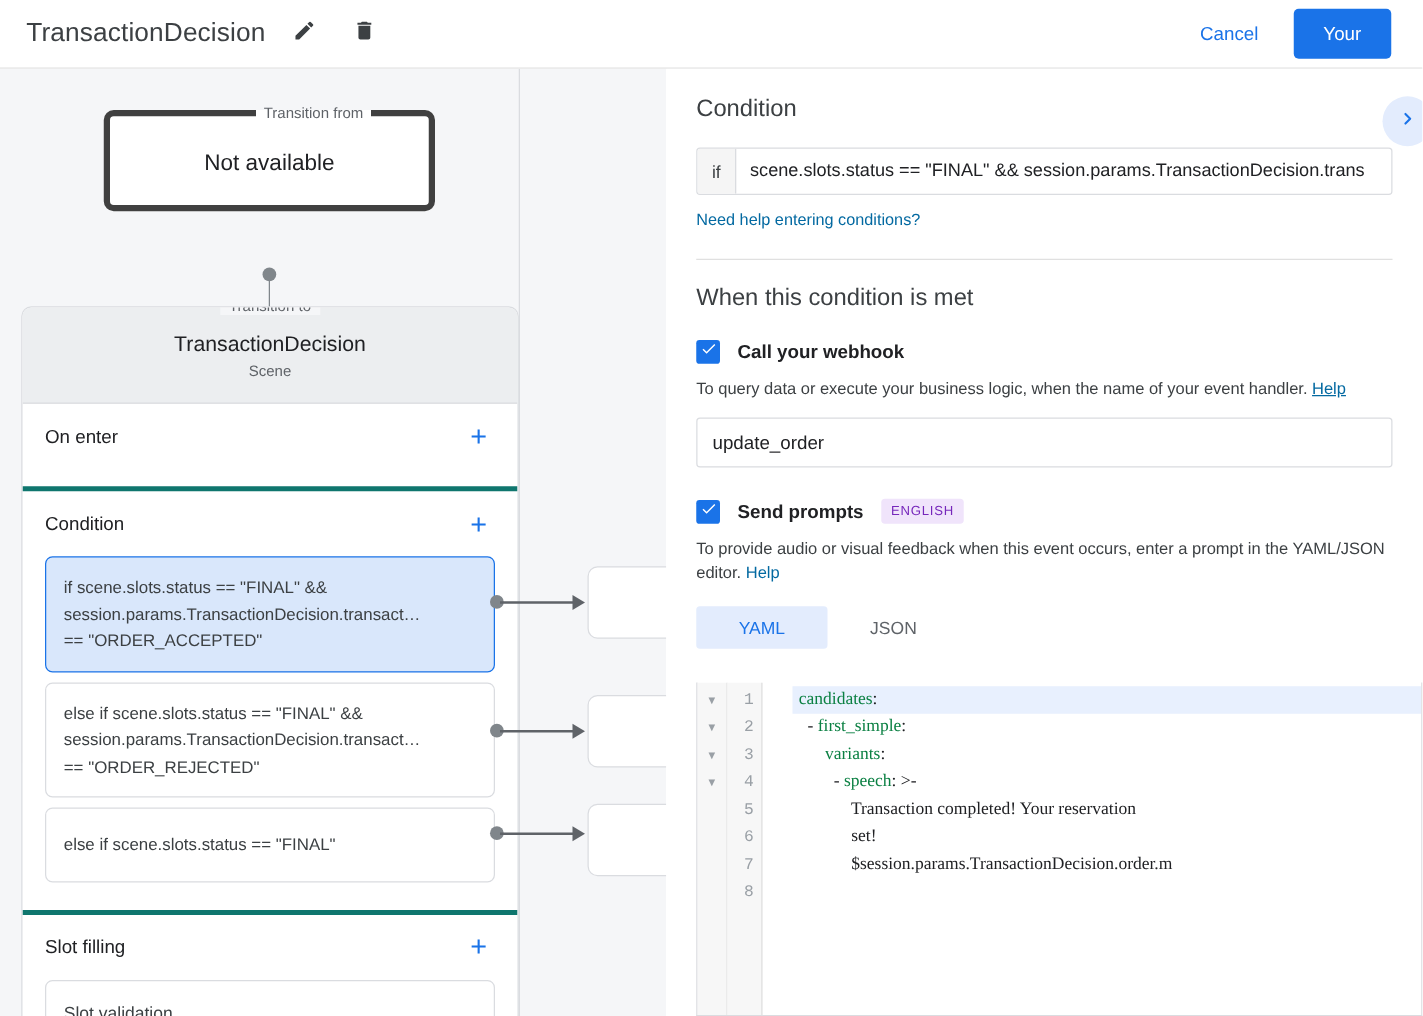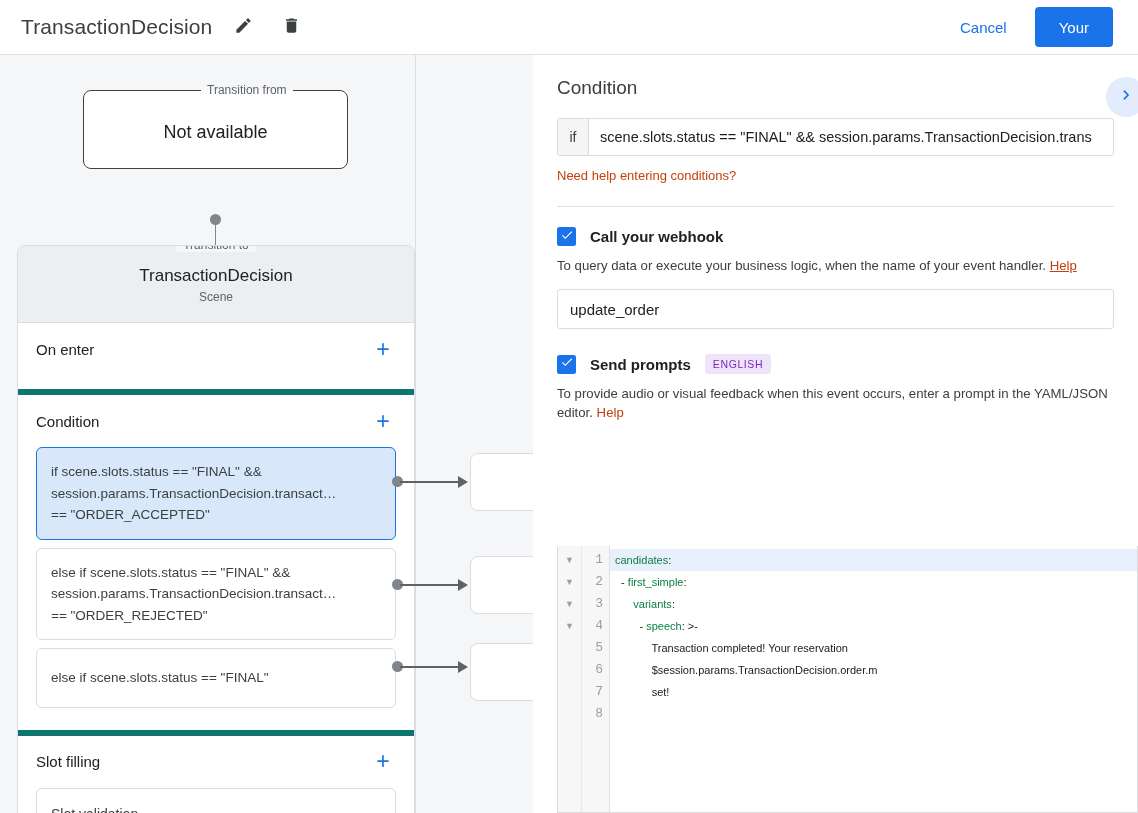--- a/index.html
+++ b/index.html
@@ -41,21 +41,21 @@
   }
 
   
   .canvas {
     position: absolute; left: 0; top: 55px; width: 533px; height: 758px;
     background: #f5f6f8; overflow: hidden;
   }
   .canvas-inner { position: relative; width: 800px; height: 758px; }
 
   .fieldset {
-    position: absolute; border: 1px solid #404040; border-radius: 8px;
+    position: absolute; border: 5px solid #404040; border-radius: 8px;
     background: #ffffff;
   }
   .fieldset legend {
     font-size: 12px; color: #5f6368; padding: 0 6px; margin-left: 117px;
   }
   .trans-from {
     left: 83px; top: 28px; width: 265px; height: 86px;
   }
   .trans-from .fs-body {
     display: flex; align-items: center; justify-content: center;
@@ -85,21 +85,21 @@
     background: #eceef0; padding: 16px 0 18px; text-align: center;
     position: relative; border-bottom: 1px solid #dadce0;
   }
   .scene-head .legend-chip {
     position: absolute; top: -8px; left: 50%; transform: translateX(-50%);
     background: #f5f6f8; padding: 0 7px; font-size: 12px; color: #5f6368;
   }
   .scene-name { font-size: 17px; color: #202124; margin-top: 4px; }
   .scene-sub { font-size: 12px; color: #5f6368; margin-top: 4px; }
 
-  .section { border-bottom: 6px solid #0f766e; padding: 0 18px 14px; }
+  .section { border-bottom: 4px solid #0f766e; padding: 0 18px 14px; }
   .section:last-child { border-bottom: none; }
   .section-head {
     display: flex; align-items: center; justify-content: space-between;
     height: 52px;
   }
   .section-title { font-size: 15px; color: #202124; }
   .plus-btn {
     color: #1a73e8; font-size: 23px; line-height: 1; cursor: pointer;
     width: 26px; height: 26px; display: flex; align-items: center;
     justify-content: center; font-weight: 300;
@@ -164,21 +164,21 @@
     display: flex; align-items: center; justify-content: center;
     font-size: 14px; color: #3c4043;
   }
   .if-input {
     flex: 1; border: none; outline: none; padding: 0 11px;
     font-size: 14.5px; color: #202124;
     font-family: "Liberation Sans", sans-serif;
     background: transparent; white-space: nowrap;
     overflow: hidden; text-overflow: clip;
   }
-  .link { color: #c2410c; text-decoration: none; cursor: pointer; }
+  .link { color: #0369a1; text-decoration: none; cursor: pointer; }
   .help-link { font-size: 13px; display: inline-block; margin-top: 12px; }
   .divider { height: 1px; background: #e0e0e0; margin-top: 22px; }
 
   .sec2 { padding: 20px 24px 0; }
   .sec2-h { font-size: 19px; color: #3c4043; margin-bottom: 22px; }
   .cb-row { display: flex; align-items: center; gap: 14px; }
   .checkbox {
     width: 19px; height: 19px; border-radius: 2.5px; background: #1a73e8;
     display: flex; align-items: center; justify-content: center;
     cursor: pointer; flex: 0 0 auto;
@@ -225,23 +225,23 @@
     padding-top: 3px; text-align: right; padding-right: 6px;
   }
   .num {
     height: 22px; line-height: 22px; font-size: 13px; color: #9aa0a6;
     font-family: "Liberation Mono", monospace;
   }
   .code-col {
     flex: 1; padding-top: 3px; overflow: hidden; position: relative;
   }
   .cline {
-    height: 22px; line-height: 22px; font-size: 11px;
-    font-family: Liberation Sans, sans-serif; white-space: pre;
-    color: #202124; padding-left: 5px;
+    height: 22px; line-height: 22px; font-size: 14px;
+    font-family: Liberation Serif, serif; white-space: pre;
+    color: #202124; padding-left: 5px; margin-left: 24px;
   }
   .cline.hl { background: #e8f0fe; }
   .k { color: #0b8043; }
   .p { color: #202124; }
 </style>
 </head>
 <body>
 
 <div class="app">
 
@@ -360,20 +360,21 @@
 
       <div class="if-row">
         <div class="if-label">if</div>
         <input class="if-input" value="scene.slots.status == &quot;FINAL&quot; &amp;&amp; session.params.TransactionDecision.trans" style="">
       </div>
       <a class="link help-link">Need help entering conditions?</a>
       <div class="divider"></div>
     </div>
 
     <div class="sec2">
+      <div class="sec2-h">When this condition is met</div>
 
       
       <div class="cb-row">
         <span class="checkbox">
           <span>
             <svg width="14" height="14" viewBox="0 0 24 24">
                 <path fill="#fff" d="M9 16.2 4.8 12l-1.4 1.4L9 19 21 7l-1.4-1.4z"></path>
               </svg>
           </span>
         </span>
@@ -395,20 +396,24 @@
           </span>
         </span>
         <span class="cb-label">Send prompts</span>
         <span class="badge">ENGLISH</span>
       </div>
       <div class="desc" style="max-width:555px;">
         <span>To provide audio or visual feedback when this event occurs, enter a prompt in the YAML/JSON editor.</span>
         <a class="link">Help</a>
       </div>
 
+      <div class="tabs">
+        <div class="tab active">YAML</div>
+        <div class="tab">JSON</div>
+      </div>
     </div>
   </div>
 
   <div class="editor">
     <div class="fold-col">
       <div class="fold-arrow">▼</div>
       <div class="fold-arrow">▼</div>
       <div class="fold-arrow">▼</div>
       <div class="fold-arrow">▼</div>
     </div>
@@ -421,19 +426,19 @@
       <div class="num">6</div>
       <div class="num">7</div>
       <div class="num">8</div>
     </div>
     <div class="code-col">
       <div class="cline hl"><span class="p"></span><span class="k">candidates</span><span class="p">:</span></div>
       <div class="cline"><span class="p">  - </span><span class="k">first_simple</span><span class="p">:</span></div>
       <div class="cline"><span class="p">      </span><span class="k">variants</span><span class="p">:</span></div>
       <div class="cline"><span class="p">        - </span><span class="k">speech</span><span class="p">: &gt;-</span></div>
       <div class="cline"><span class="p">            </span><span class="p">Transaction completed! Your reservation</span></div>
+      <div class="cline"><span class="p">            </span><span class="p">set!</span></div>
       <div class="cline"><span class="p">            </span><span class="p">$session.params.TransactionDecision.order.m</span></div>
-      <div class="cline"><span class="p">            </span><span class="p">set!</span></div>
       <div class="cline"><span class="p"></span></div>
     </div>
   </div>
 
 </div>
 
 </body></html>

